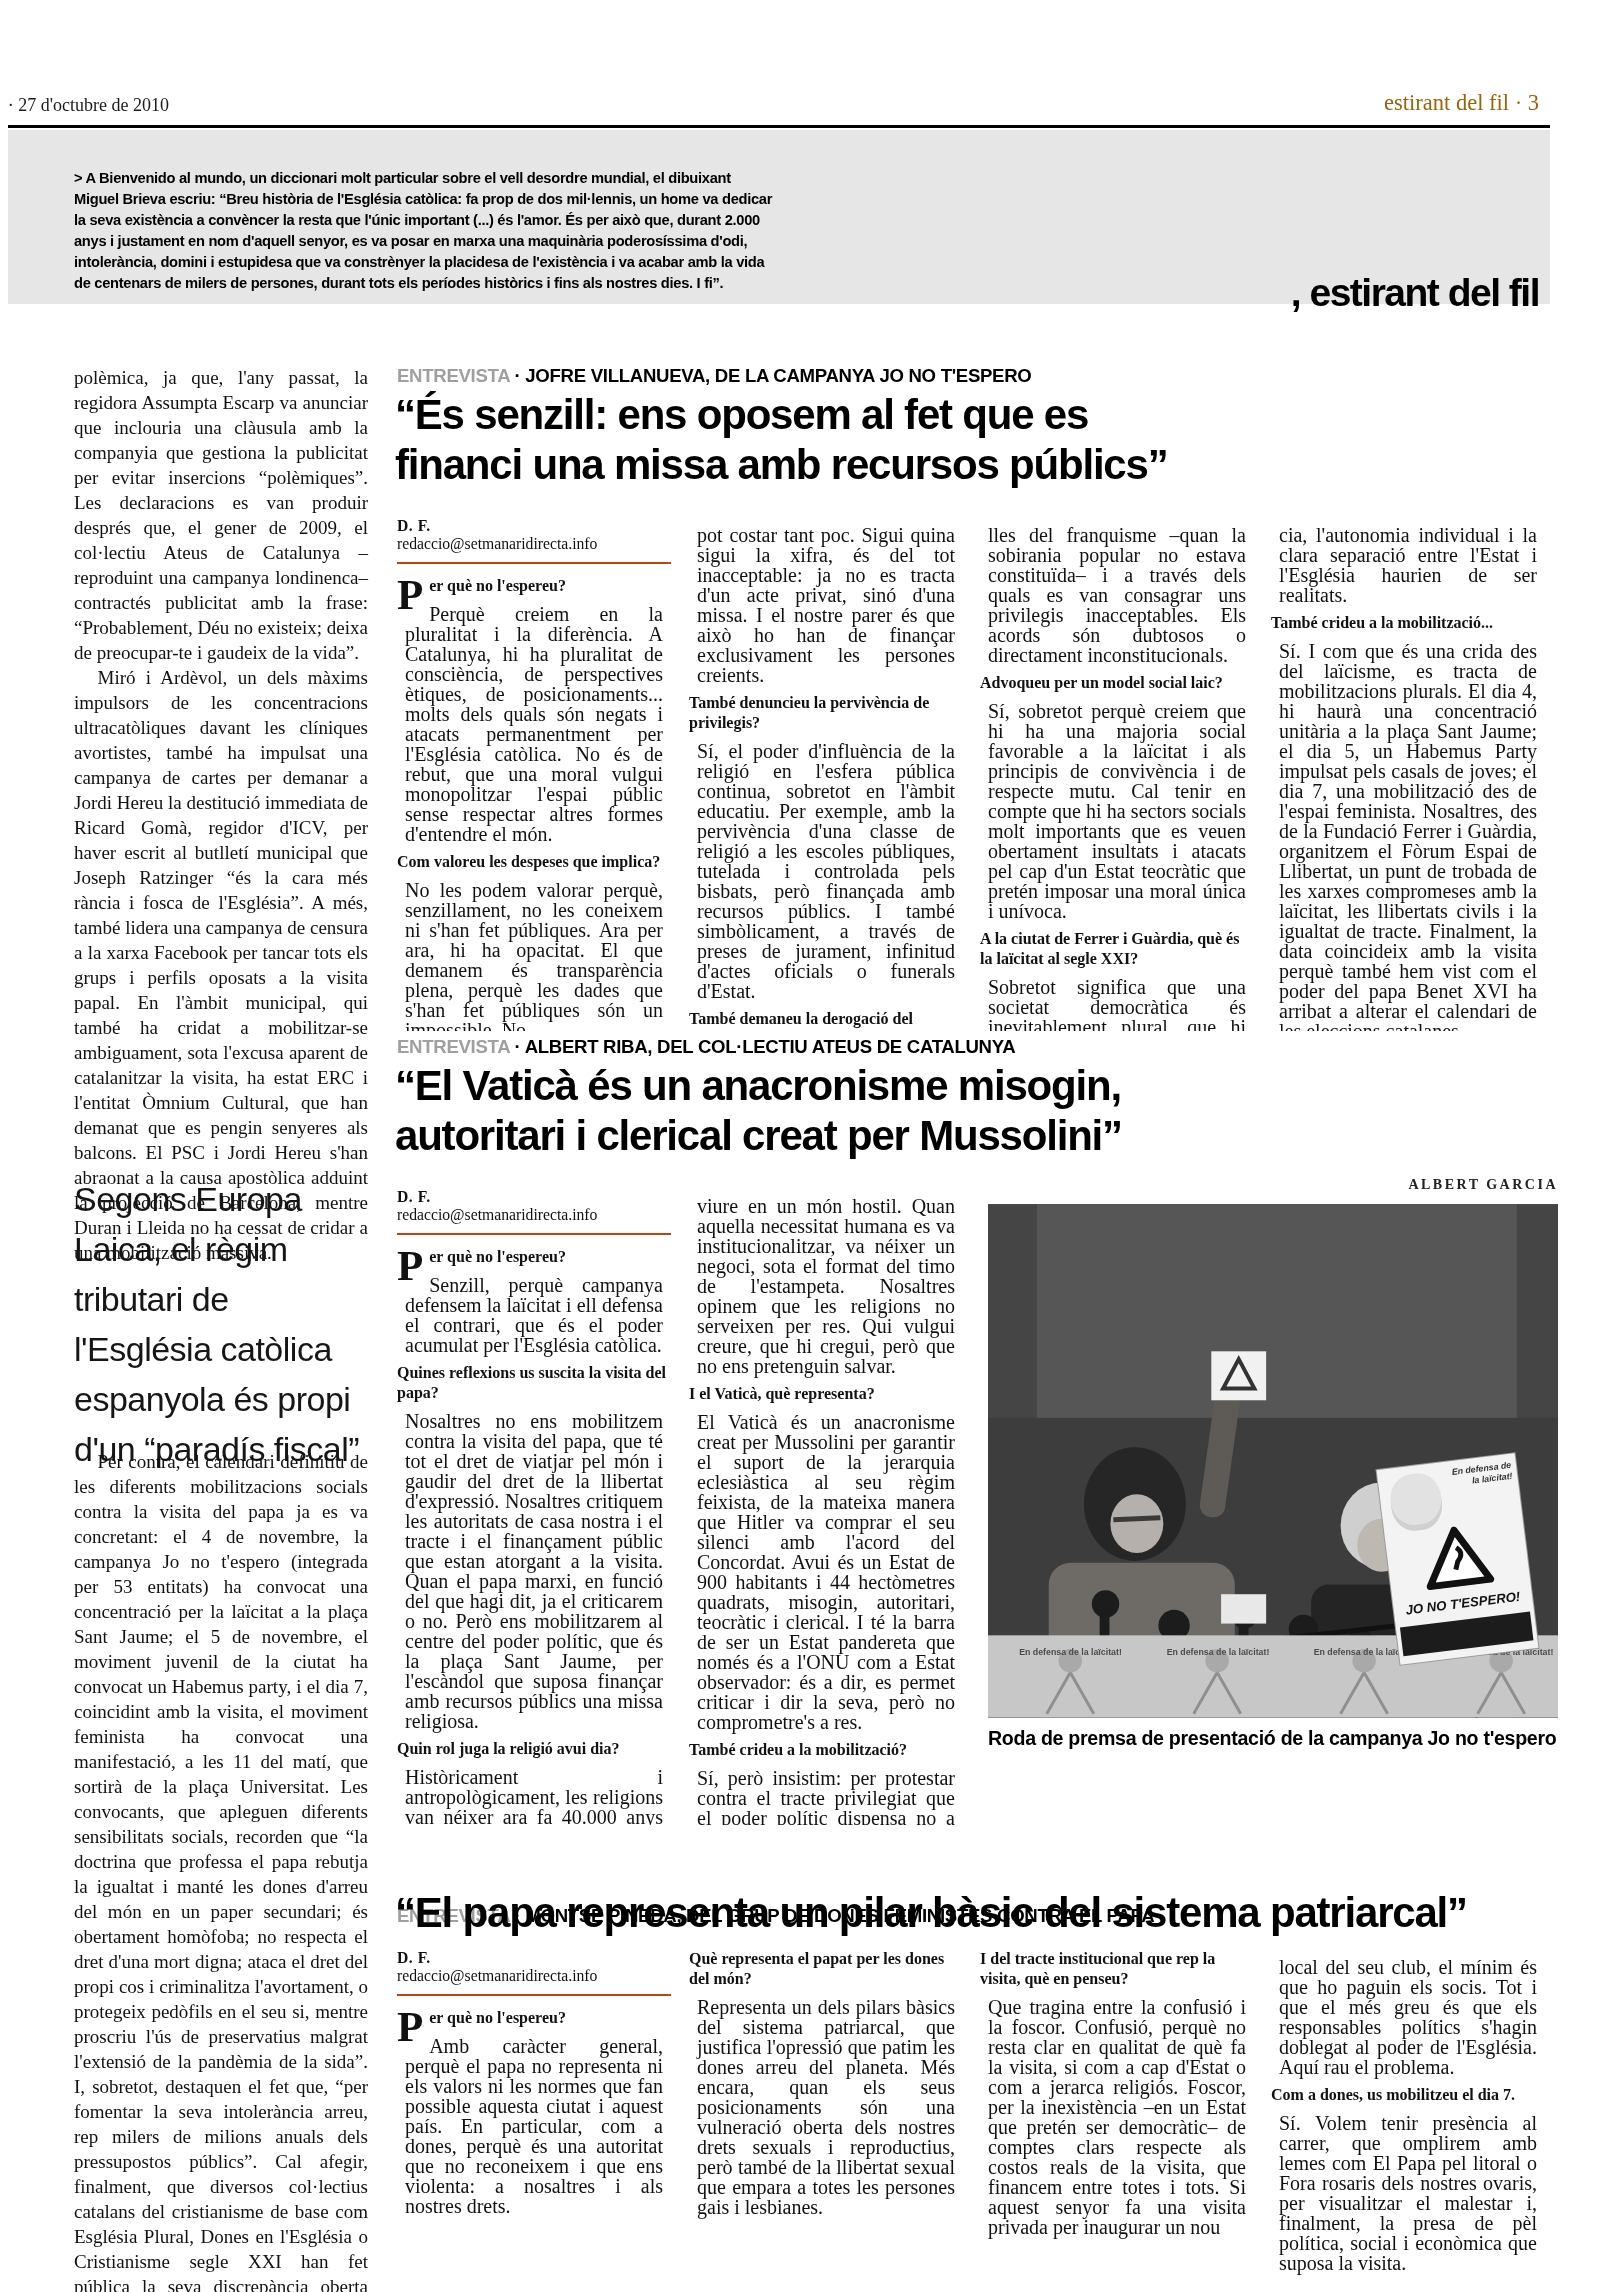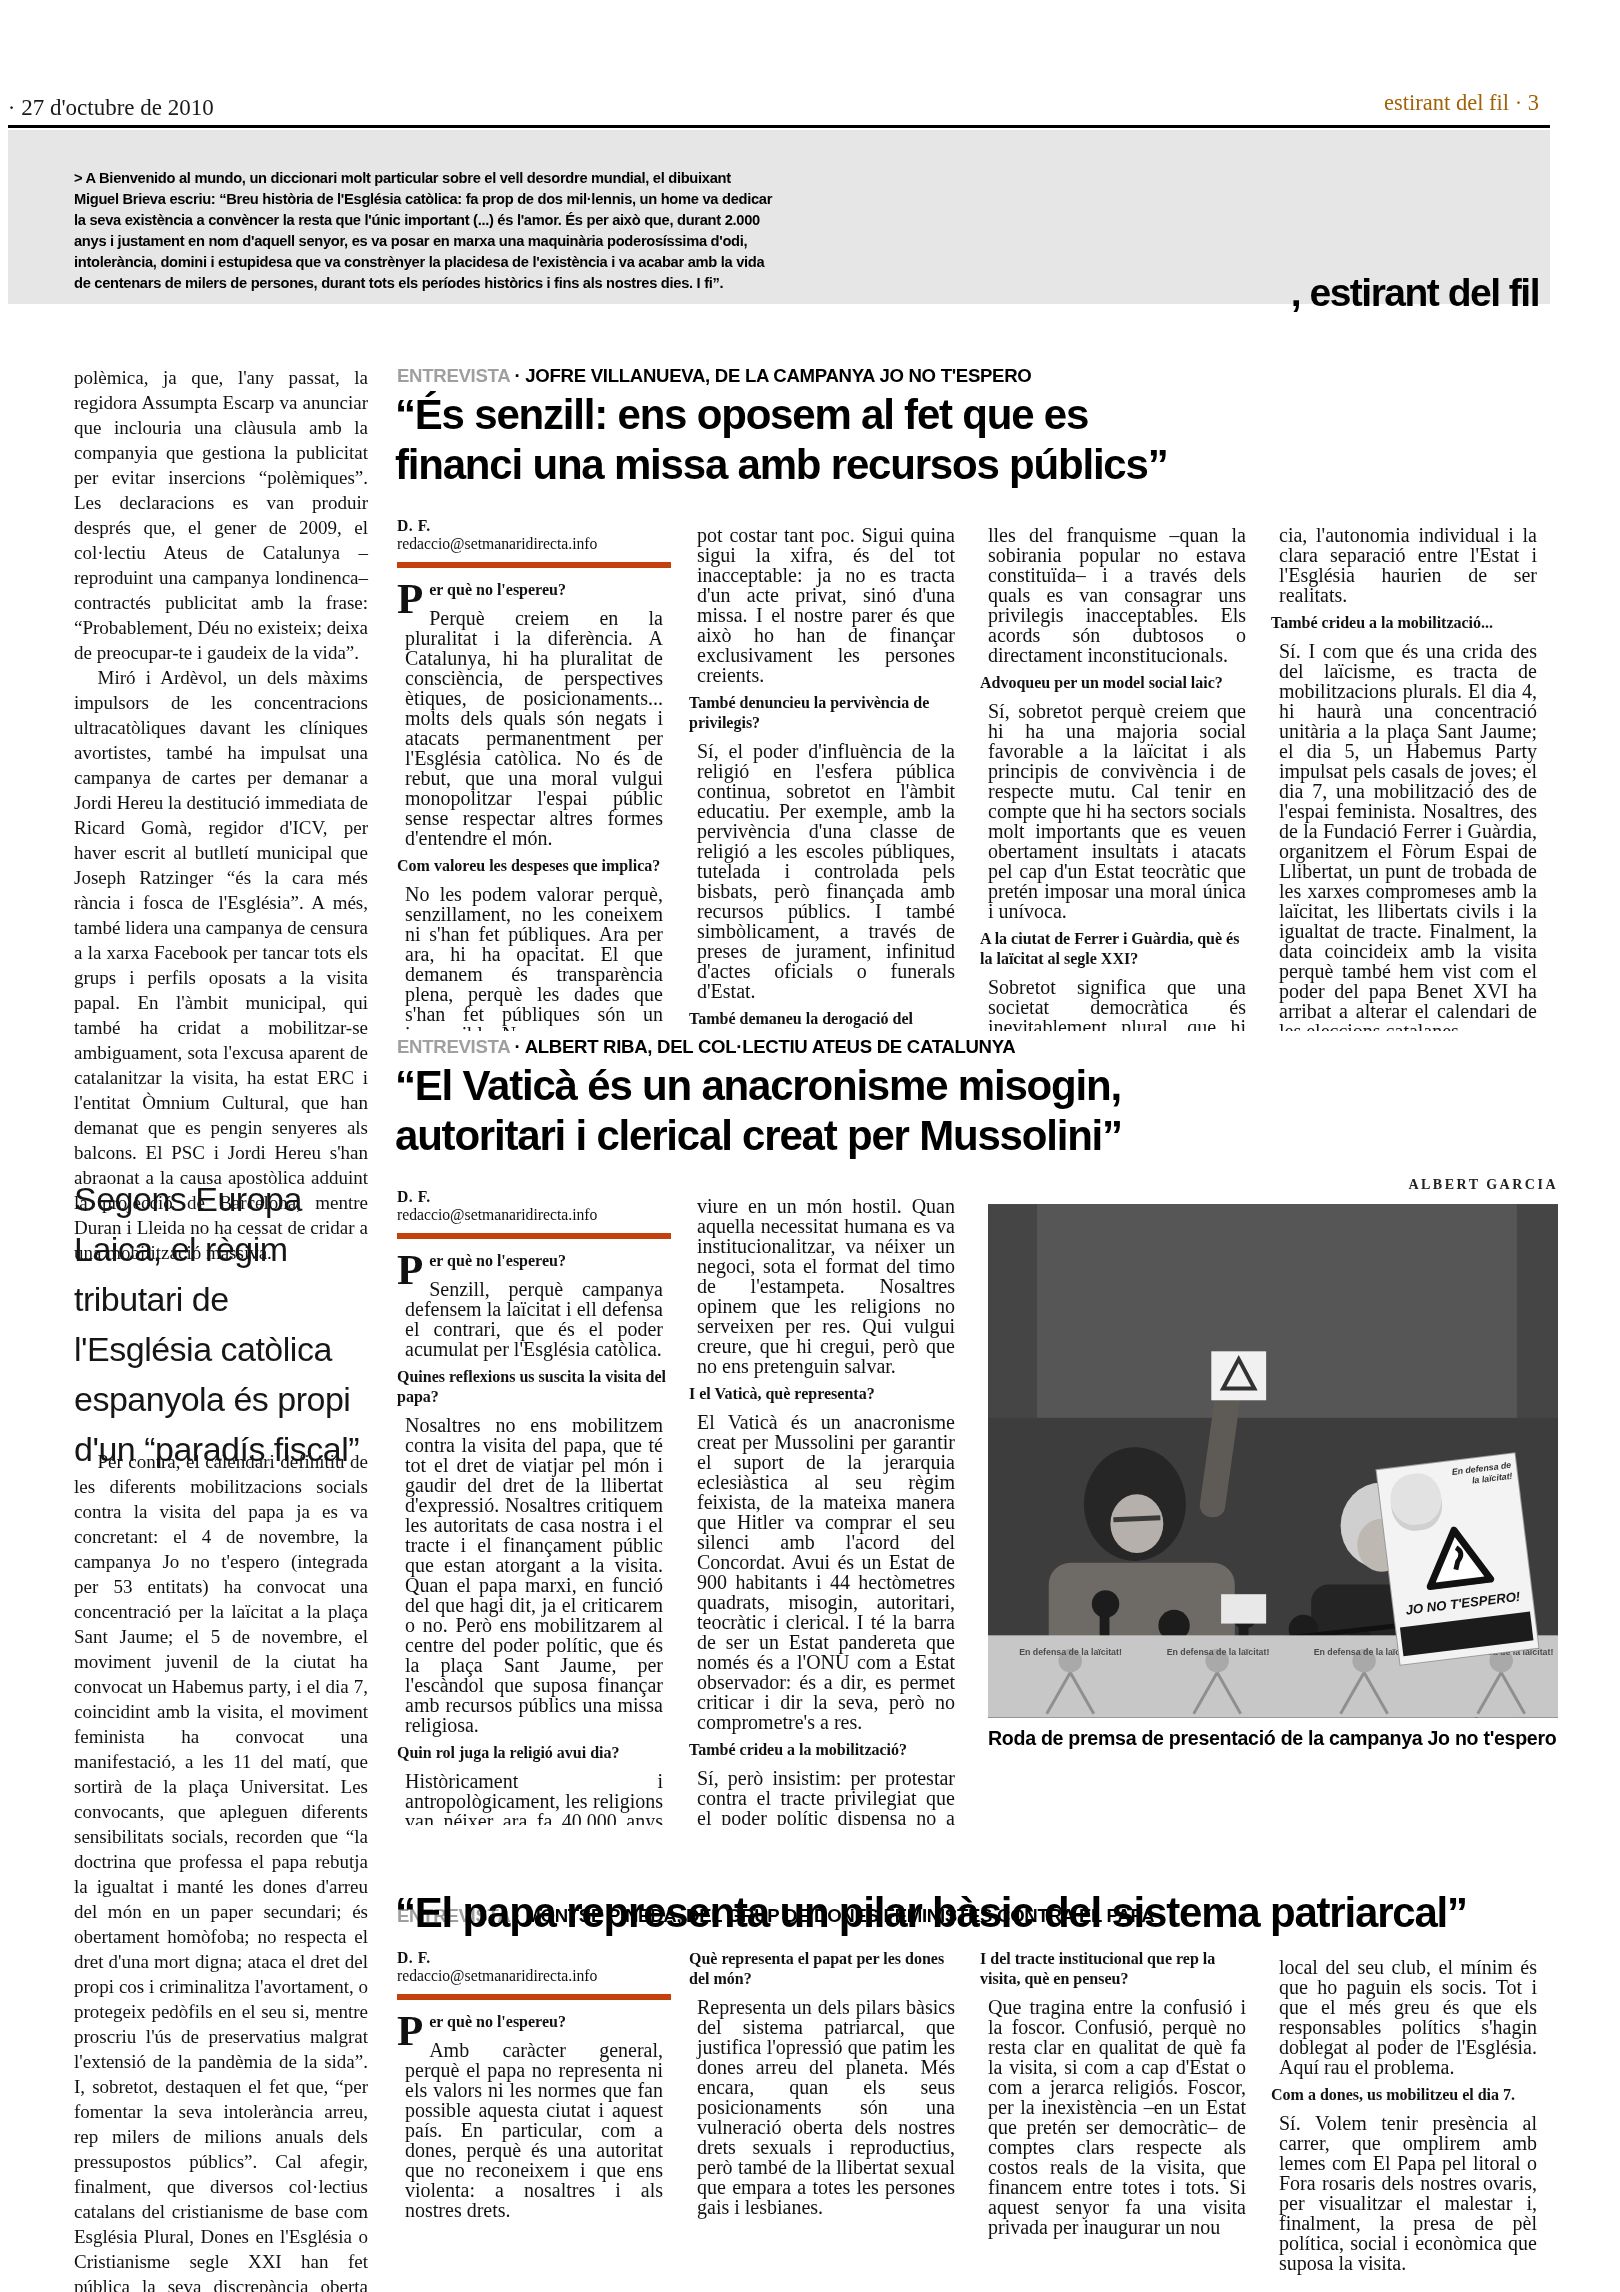--- a/index.html
+++ b/index.html
@@ -1,21 +1,21 @@
 <!DOCTYPE html>
 <html lang="ca"><head>
 <meta charset="utf-8">
 <style>
   html,body{margin:0;padding:0;background:#fff;}
   .page{position:relative;width:1620px;height:2293px;background:#ffffff;overflow:hidden;
         font-family:"Liberation Serif",serif;color:#111;}
   .prewrap{white-space:pre-line;}
 
   
-  .date{position:absolute;left:7.8px;top:95px;font-size:23px;color:#1a1a1a;}
+  .date{position:absolute;left:7.8px;top:95px;font-size:18px;color:#1a1a1a;}
   .folio{position:absolute;right:81px;top:90px;font-size:22.5px;color:#a16207;}
   .header-rule{position:absolute;left:7.8px;top:125px;width:1542px;height:2.9px;background:#000;}
 
   
   .highlight-box{position:absolute;left:7.8px;top:130px;width:1542px;height:174px;background:#e6e6e6;}
   .highlight-text{position:absolute;left:74px;top:168px;width:784px;
         font-family:"Liberation Sans",sans-serif;font-weight:bold;font-size:14.7px;
         line-height:21px;letter-spacing:-0.3px;color:#000;}
   .section-title{position:absolute;right:81px;top:271px;font-family:"Liberation Sans",sans-serif;
         font-weight:bold;font-size:39px;letter-spacing:-1.5px;color:#000;}
@@ -29,21 +29,21 @@
         font-family:"Liberation Sans",sans-serif;font-weight:400;font-size:34px;
         line-height:50px;letter-spacing:-0.5px;color:#161616;}
 
   
   .kicker{position:absolute;font-family:"Liberation Sans",sans-serif;font-weight:bold;
         font-size:18.6px;letter-spacing:-0.3px;color:#000;}
   .kicker .kicker-label{color:#9f9f9f;}
   .headline{position:absolute;margin:0;font-family:"Liberation Sans",sans-serif;font-weight:bold;
         font-size:42px;line-height:50px;letter-spacing:-1.2px;color:#000;}
   .col{position:absolute;width:274px;overflow:hidden;}
-  .byline{margin:0 0 12.7px 0;border-bottom:6px solid #c2410c;padding-bottom:8.8px;}
+  .byline{margin:0 0 12.7px 0;border-bottom:2px solid #c2410c;padding-bottom:8.8px;}
   .byline-name{font-size:15.7px;font-weight:bold;letter-spacing:0.5px;}
   .byline-email{font-size:15.7px;}
   .question{margin:0;font-size:16px;line-height:20px;font-weight:bold;text-align:left;}
   .answer{margin:8px;font-size:20px;line-height:20px;text-align:justify;hyphens:auto;}
   .dropcap{float:left;font-size:43px;line-height:33px;font-weight:bold;padding:2px 5.9px 0 0;}
 
   #int1-kicker{left:397px;top:365px;}  #int1-headline{left:395px;top:390px;}
   #int1 .col{top:517px;height:514px;}
   #int2-kicker{left:397px;top:1036px;} #int2-headline{left:395px;top:1061px;}
   #int2 .col{top:1188px;height:637px;}

